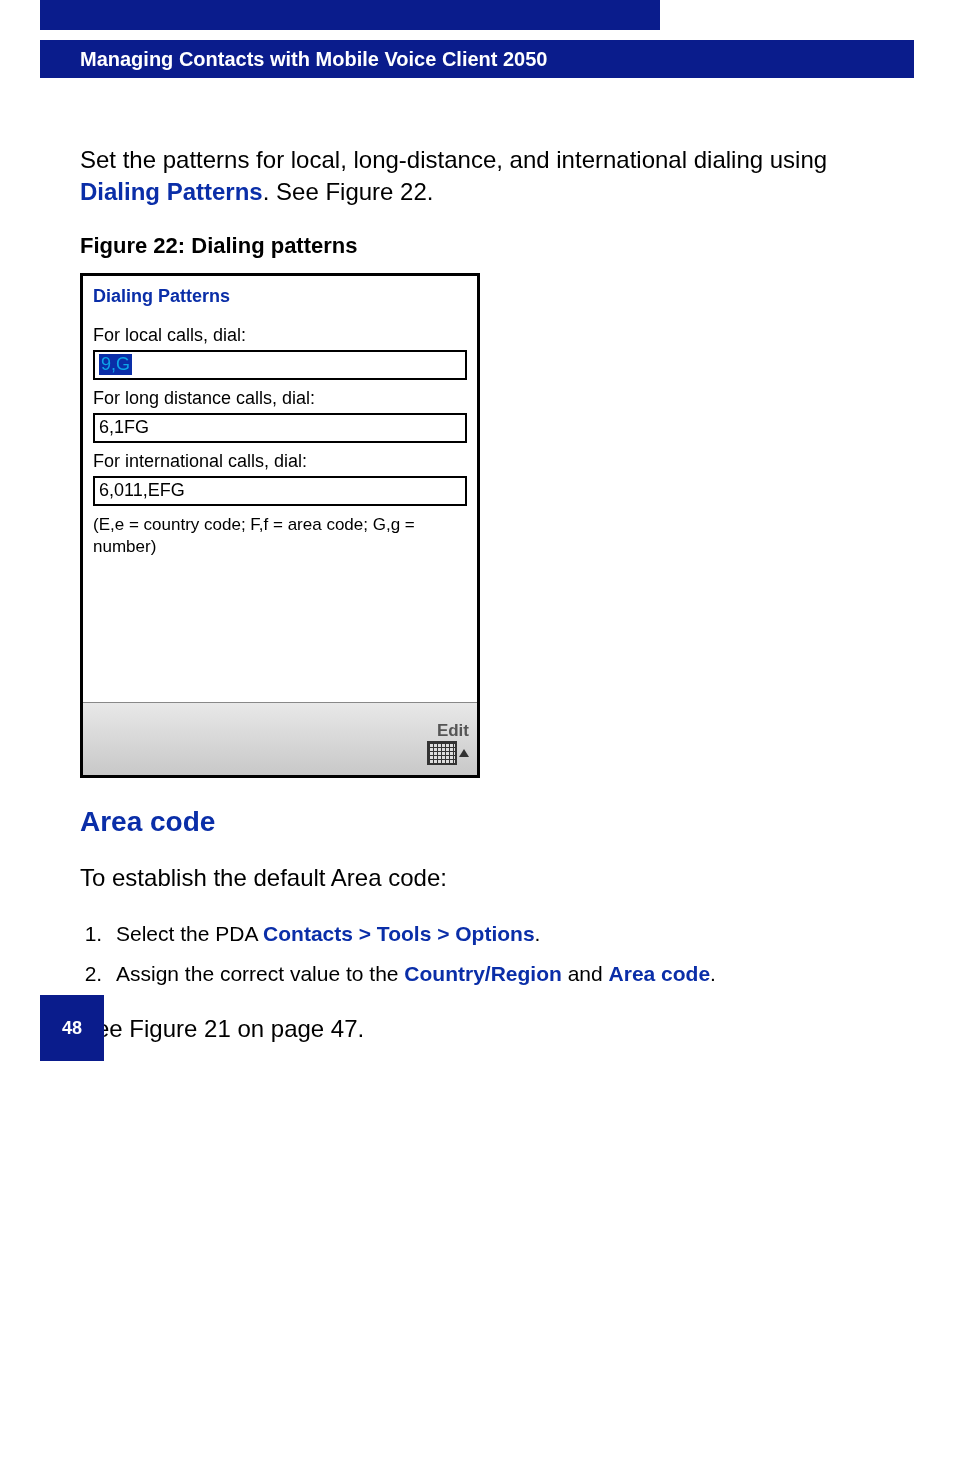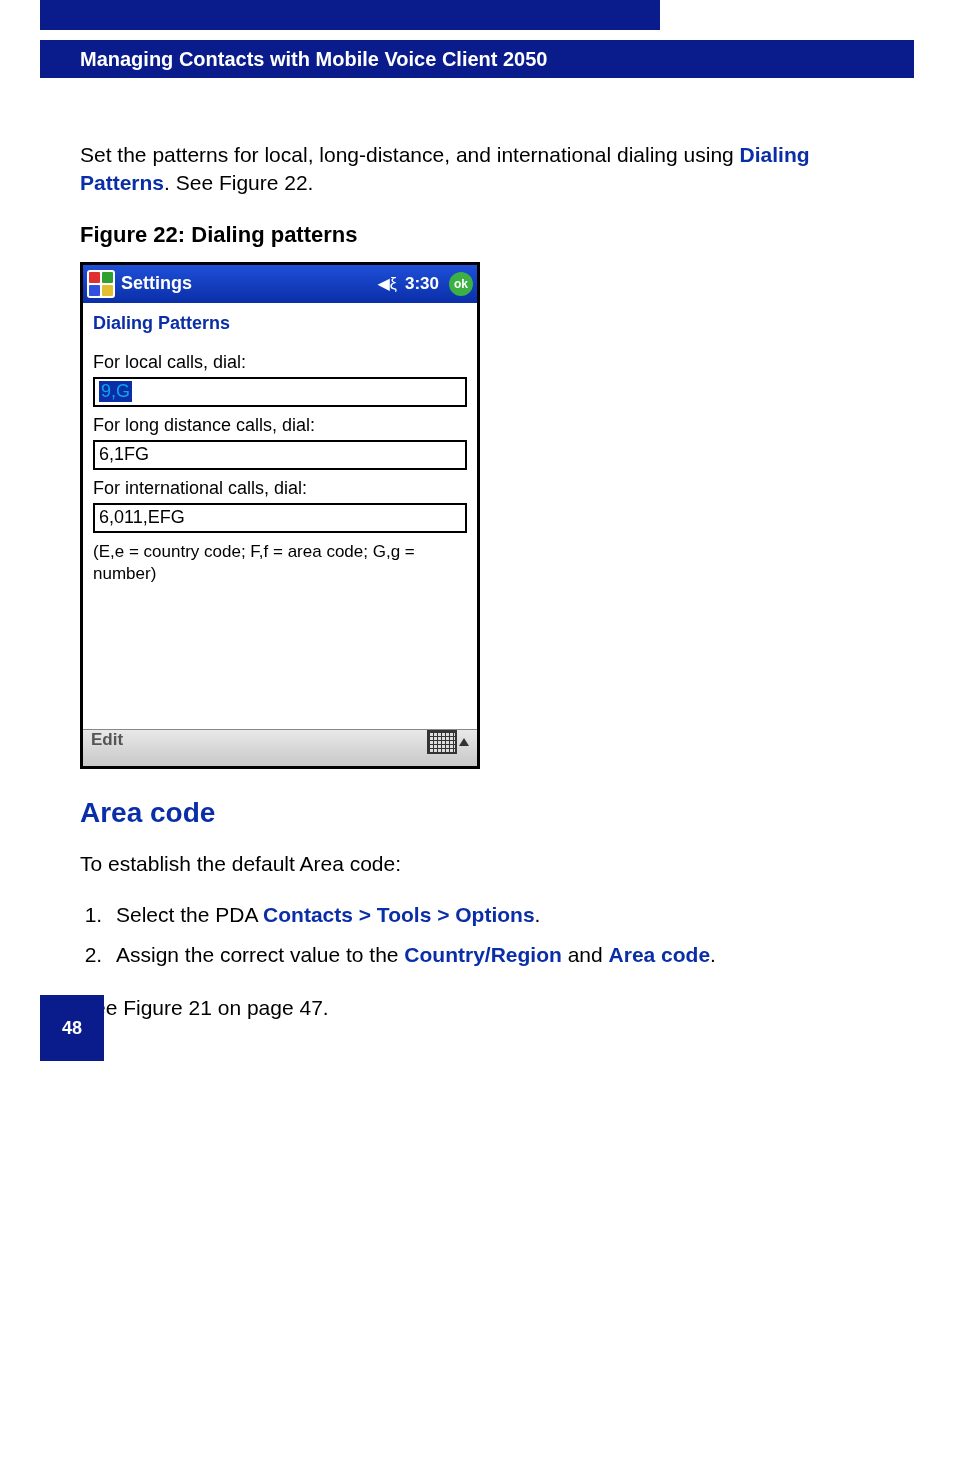--- a/index.html
+++ b/index.html
@@ -37,21 +37,21 @@
     padding-left: 40px;
     box-sizing: border-box;
   }
   .content {
     position: absolute;
     top: 120px;
     left: 80px;
     right: 80px;
   }
   .body-text {
-    font-size: 21px;
+    font-size: 24px;
     line-height: 1.35;
     color: #000;
   }
   .link-blue {
     color: #0a2ea8;
     font-weight: bold;
   }
   .figure-caption {
     font-weight: bold;
     font-size: 22px;
@@ -154,23 +154,24 @@
     color: #000;
     line-height: 1.3;
     margin-top: 0;
     margin-bottom: 140px;
   }
   .ss-menubar {
     height: 36px;
     background: linear-gradient(to bottom, #e8e8e8, #c8c8c8);
     border-top: 1px solid #888;
     display: flex;
-    align-items: flex-start;
+    align-items: flex-end;
     justify-content: space-between;
-    padding: 0 8px;
+    padding: 18px 8px;
+    flex-direction: column;
   }
   .ss-menu-label {
     color: #555;
     font-weight: bold;
     font-size: 17px;
   }
   .kbd-group {
     display: flex;
     align-items: center;
     gap: 2px;
@@ -231,32 +232,20 @@
 
   <div class="content">
 
     <p class="body-text">
       <span>Set the patterns for local, long-distance, and international dialing using </span><span class="link-blue">Dialing Patterns</span><span>. See Figure 22.</span>
     </p>
 
     <div class="figure-caption">Figure 22: Dialing patterns</div>
 
     <div class="screenshot">
-      <div class="ss-titlebar">
-        <div class="start-flag">
-          <div class="fr"></div>
-            <div class="fg"></div>
-            <div class="fb"></div>
-            <div class="fy"></div>
-        </div>
-        <span class="ss-title">Settings</span>
-        <span class="speaker-icon">◀ξ</span>
-        <span class="ss-time">3:30</span>
-        <div class="ok-btn">ok</div>
-      </div>
       <div class="ss-body">
         <div class="ss-app-title">Dialing Patterns</div>
 
         <div class="ss-label">For local calls, dial:</div>
         <div class="ss-input">
           <span class="sel">9,G</span>
         </div>
 
         <div class="ss-label">For long distance calls, dial:</div>
         <div class="ss-input">

